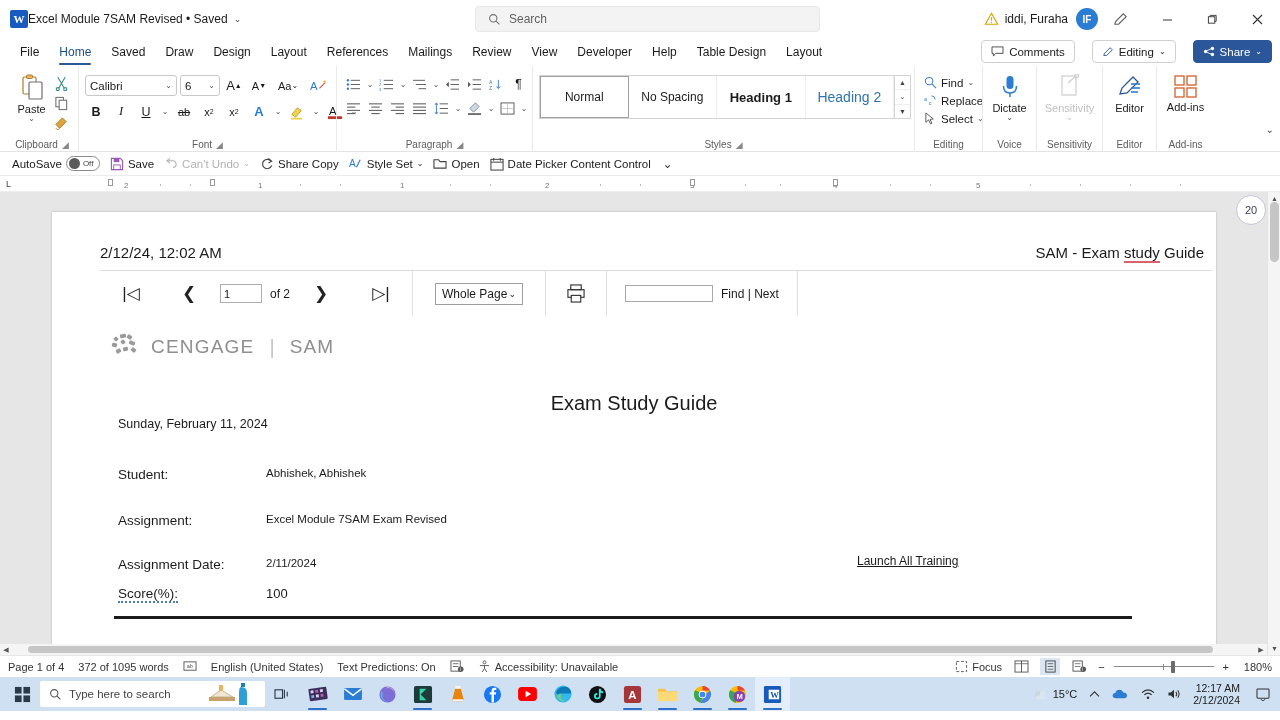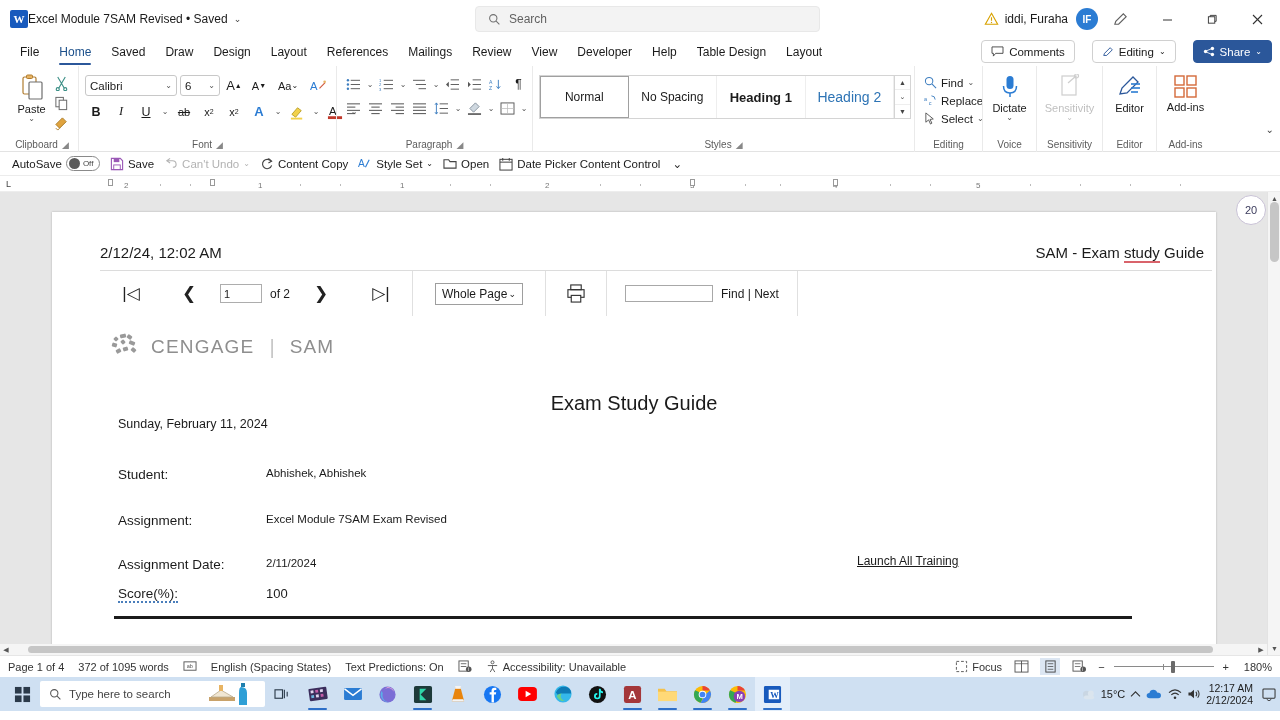--- a/index.html
+++ b/index.html
@@ -233,21 +233,21 @@
   .startbtn { width:36px; height:34px; display:flex; align-items:center; justify-content:center; }
   .tsearch {
     width:225px; height:26px; background:#fff; border-radius:2px; display:flex; align-items:center;
     padding-left:9px; gap:7px; font-size:11.5px; color:#444; position:relative; overflow:hidden;
   }
   .tb-icon { width:35px; height:34px; display:flex; align-items:center; justify-content:center; position:relative; }
   .tb-icon.run:after {
     content:''; position:absolute; bottom:1px; left:8px; right:8px; height:2px; background:#2e6fc7; border-radius:1px;
   }
   .tb-icon.active { background:#e3eefa; }
-  .tray { position:absolute; right:0; display:flex; align-items:center; height:22px; gap:5px; }
+  .tray { position:absolute; right:0; display:flex; align-items:center; height:22px; gap:12px; padding-right:6px; }
   .tray .temp { font-size:11px; display:flex; align-items:center; gap:4px; }
   .clock { font-size:10.5px; line-height:12px; text-align:right; }
   .notif { width:22px; height:34px; display:flex; align-items:center; justify-content:center; }
 
   svg { display:block; }
 </style>
 </head>
 <body>
 
 <div class="titlebar">
@@ -721,21 +721,21 @@
         <path d="M6.5 1.5 L3 4 L6.5 6.5" fill="none" stroke="#b3b3b3" stroke-width="1.2"></path>
       </svg>
     <span>Can't Undo</span>
     <span style="font-size:8px">⌄</span>
   </div>
   <div class="qitem">
     <svg width="14" height="13" viewBox="0 0 15 14">
         <path d="M12 5 A5 5 0 1 0 12.5 9" fill="none" stroke="#444" stroke-width="1.2"></path>
         <path d="M9 1.5 L12.5 4.5 L9 6.5" fill="none" stroke="#444" stroke-width="1.2"></path>
       </svg>
-    <span>Content Copy</span>
+    <span>Share Copy</span>
   </div>
   <div class="qitem">
     <svg width="14" height="13" viewBox="0 0 15 14">
         <text x="0" y="11" font-size="11" fill="#2b7cd3" font-family="Liberation Sans">A</text>
         <path d="M8 11 L12 3" stroke="#2b7cd3" stroke-width="1.2"></path>
       </svg>
     <span>Style Set</span>
     <span style="font-size:8px">⌄</span>
   </div>
   <div class="qitem">
@@ -893,21 +893,21 @@
 
 <div class="statusbar">
   <span class="st-item">Page 1 of 4</span>
   <span class="st-item">372 of 1095 words</span>
   <span class="st-item">
     <svg width="14" height="13" viewBox="0 0 15 14">
         <rect x="1" y="2" width="13" height="9" fill="none" stroke="#555" stroke-width="1"></rect>
         <text x="4" y="9" font-size="6" fill="#555">ab</text>
       </svg>
   </span>
-  <span class="st-item">English (Spacing States)</span>
+  <span class="st-item">English (United States)</span>
   <span class="st-item">Text Predictions: On</span>
   <span class="st-item">
     <svg width="14" height="13" viewBox="0 0 15 14">
         <rect x="1" y="1" width="10" height="11" fill="none" stroke="#555" stroke-width="1"></rect>
         <line x1="3" y1="4" x2="9" y2="4" stroke="#555" stroke-width=".9"></line>
         <line x1="3" y1="7" x2="9" y2="7" stroke="#555" stroke-width=".9"></line>
         <circle cx="11.5" cy="10" r="3" fill="#555"></circle>
         <text x="10.4" y="12" font-size="5" fill="#fff">i</text>
       </svg>
   </span>

